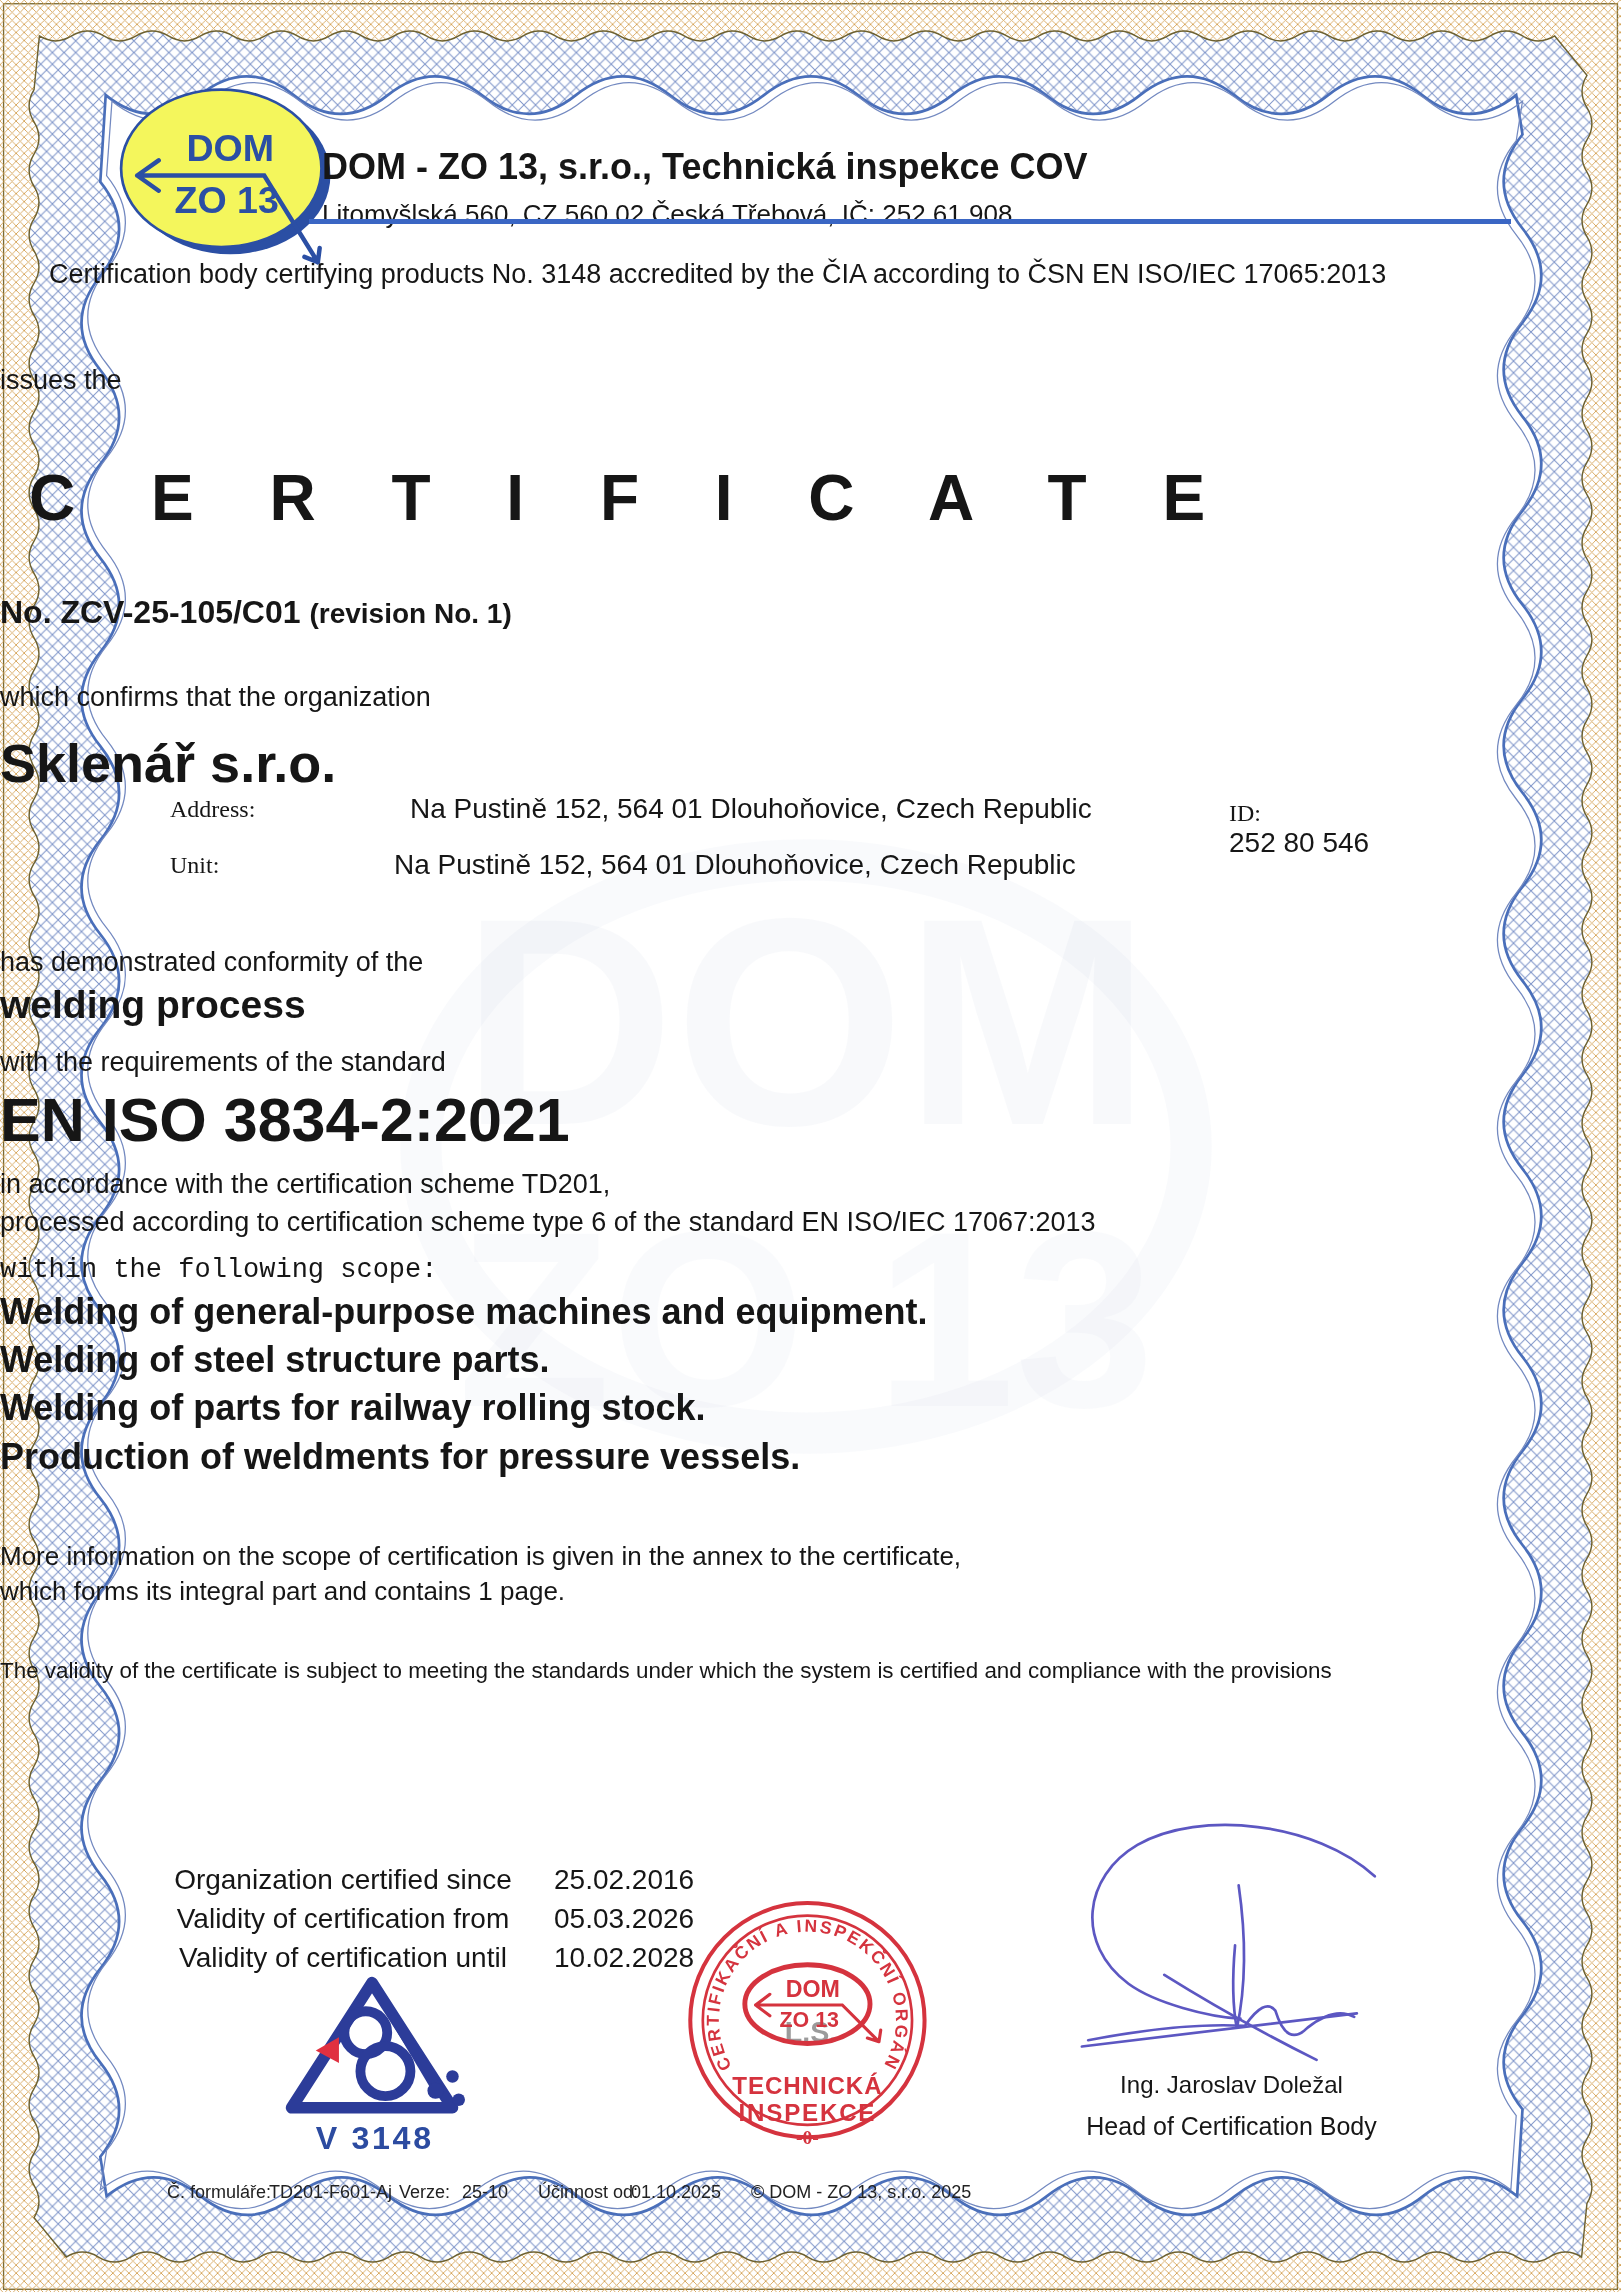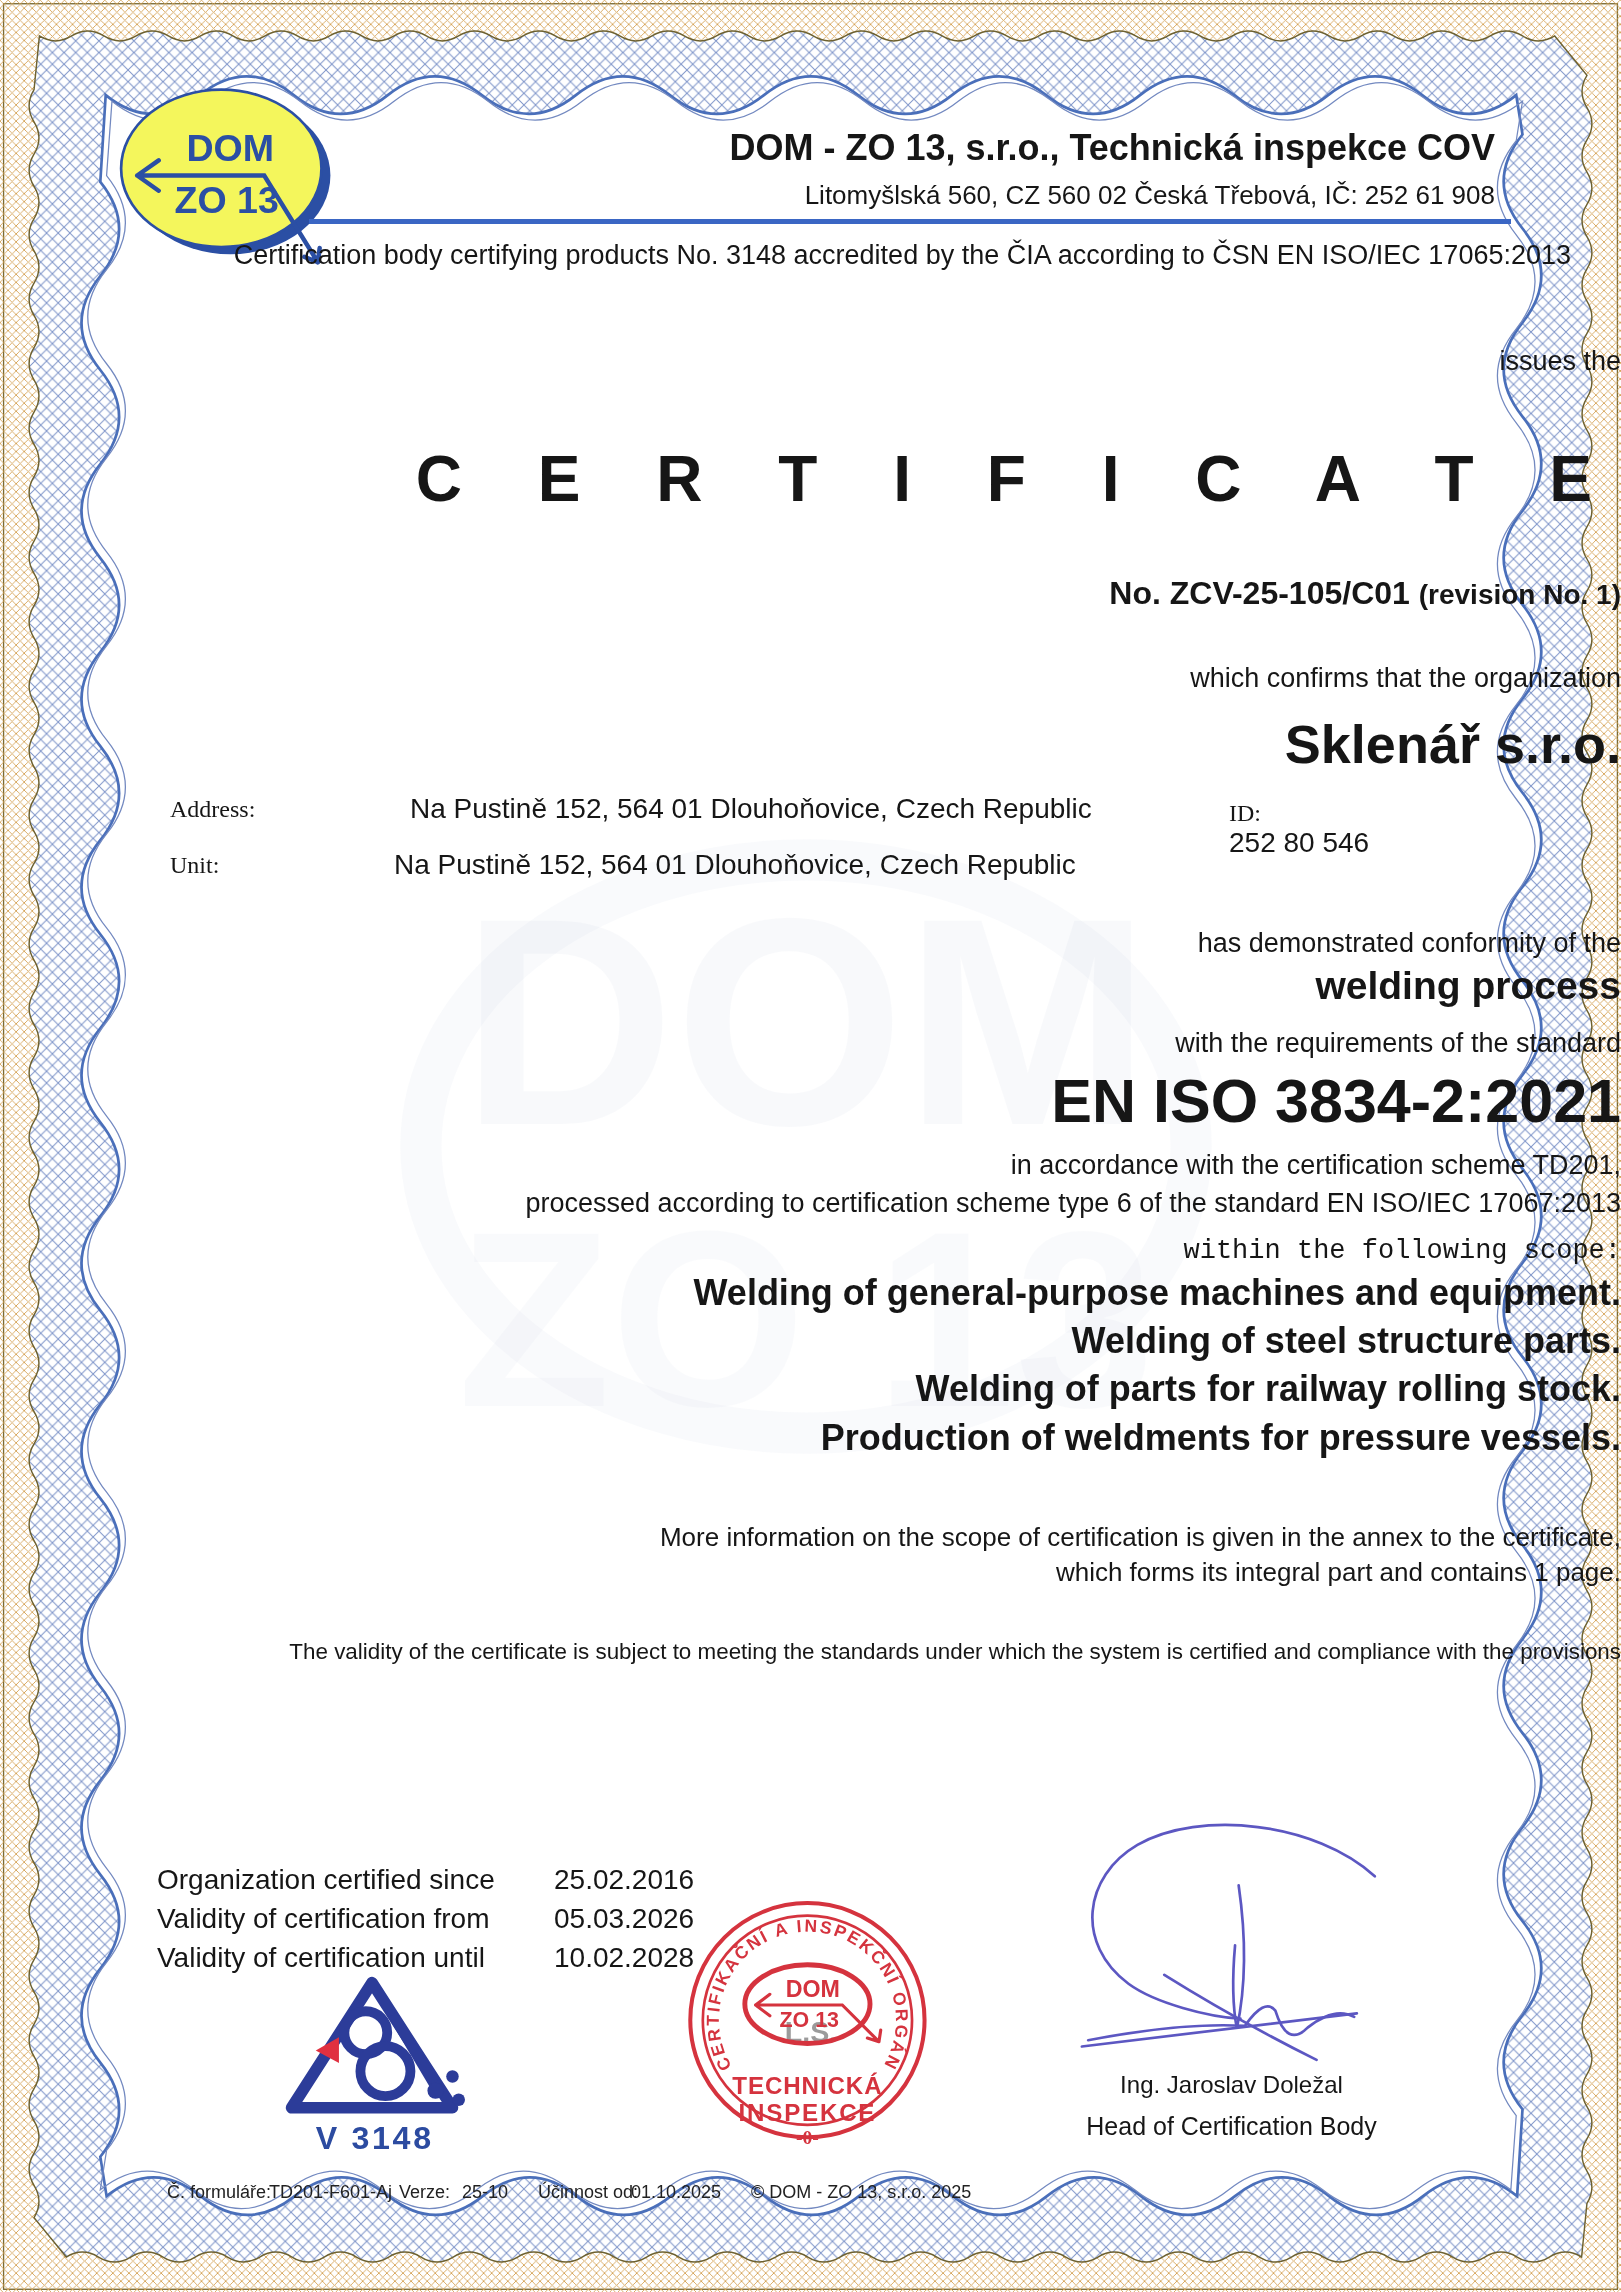--- a/index.html
+++ b/index.html
@@ -1,20 +1,20 @@
 <!DOCTYPE html>
 <html style="font-size:14.3px"><head>
 <meta charset="utf-8">
 <style>
   html,body{margin:0;padding:0;background:#e8e8e8;}
   .page{position:relative;width:1621px;height:2293px;background:#ffffff;overflow:hidden;
         font-family:"Liberation Sans",sans-serif;color:#161616;}
   svg{display:block;}
   .abs{position:absolute;}
-  .c{position:absolute;left:0;width:1621px;text-align:right;color:#161616;}
+  .c{position:absolute;left:0;width:1621px;text-align:left;color:#161616;margin-top:19px;}
   .hdr-title{left:322px;width:1173px;top:127px;font-size:36px;font-weight:bold;}
   .hdr-addr{left:322px;width:1173px;top:180px;font-size:26px;}
   .hdr-rule{left:309px;top:219px;width:1202px;height:4.5px;background:#3a66c4;}
   .hdr-accr{left:49px;width:1522px;top:240px;font-size:27px;}
   .issues{top:346px;font-size:27px;}
   .cert-title{top:442px;font-size:64px;font-weight:bold;letter-spacing:29px;padding-left:29px;box-sizing:border-box;}
   .cert-no{top:575px;font-size:32px;font-weight:bold;}
   .cert-no .rev{font-size:28px;}
   .confirm{top:663px;font-size:27px;}
   .org-name{top:713px;font-size:54px;font-weight:bold;}
@@ -31,21 +31,21 @@
   .scheme2{top:1188px;font-size:27px;}
   .scope-intro{top:1236px;font-size:27px;font-family:Liberation Mono, monospace;}
   .scope-l{font-size:36px;font-weight:bold;}
   .s0{top:1272px;} .s1{top:1320px;} .s2{top:1368px;} .s3{top:1417px;}
   .annex1{top:1522px;font-size:26px;}
   .annex2{top:1557px;font-size:26px;}
   .valid1{top:1639px;font-size:22.4px;}
   .valid2{top:1669px;font-size:22.4px;}
   .dates{left:157px;top:1863px;font-size:28px;}
   .dates .drow{display:flex;height:39px;line-height:34px;}
-  .dates .dlabel{width:372px;text-align:left;}
+  .dates .dlabel{width:372px;text-align:center;}
   .dates .dvalue{margin-left:25px;}
   .sig-name{left:1030px;width:403px;top:2071px;font-size:24px;text-align:center;}
   .sig-role{left:1030px;width:403px;top:2112px;font-size:25px;text-align:center;}
   .footer{top:2182px;font-size:18px;color:#222;}
   .f1{left:167px;} .f2{left:269px;} .f3{left:399px;} .f4{left:462px;}
   .f5{left:538px;} .f6{left:631px;} .f7{left:751px;}
   .wm{pointer-events:none;}
 </style>
 </head>
 <body>

